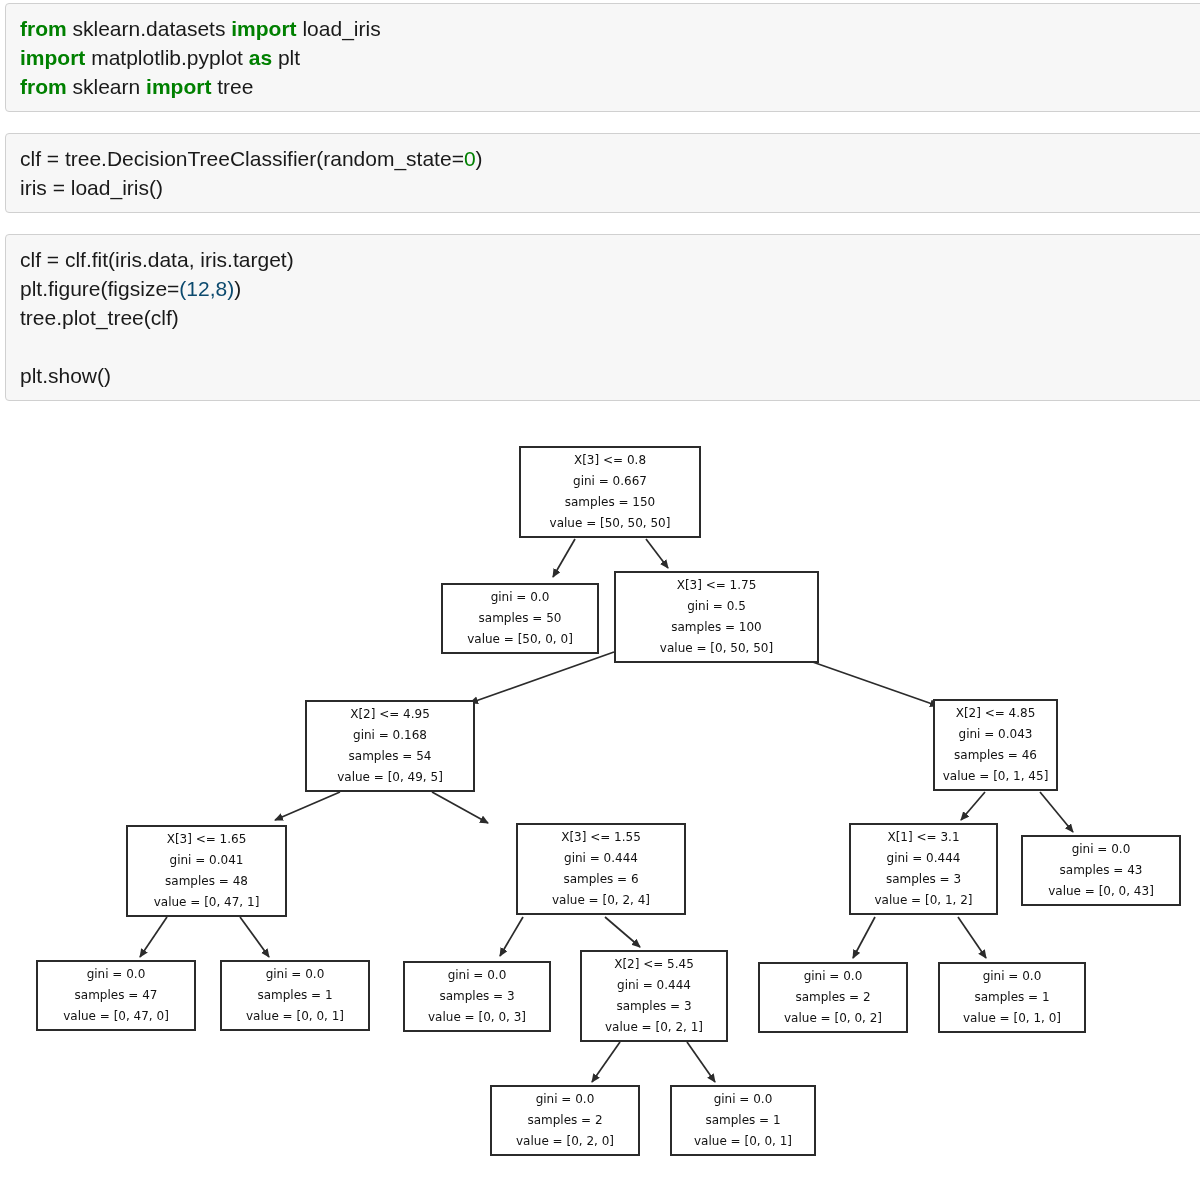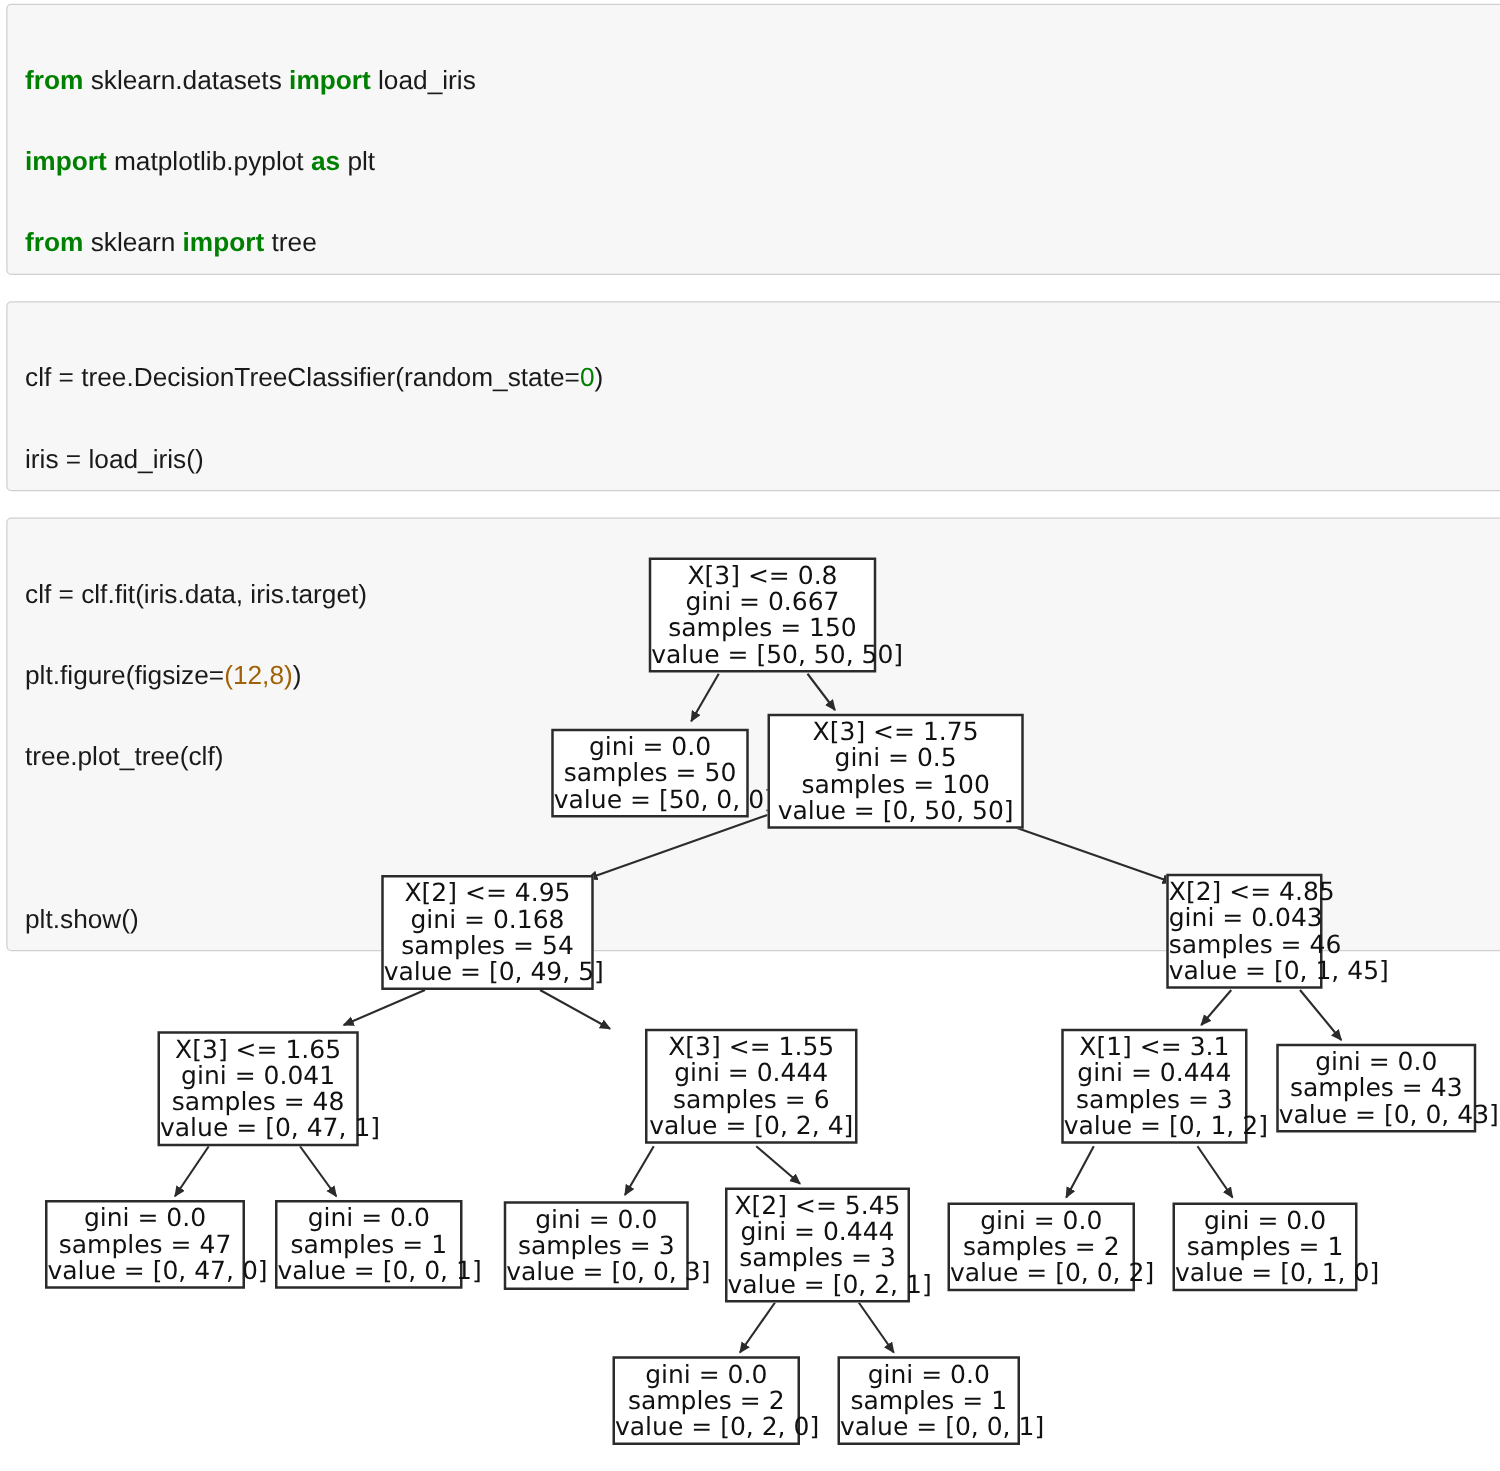--- a/index.html
+++ b/index.html
@@ -6,30 +6,30 @@
   body{
     width:1200px;height:1177px;position:relative;overflow:hidden;
     background:#ffffff;font-family:"Liberation Sans",sans-serif;
   }
   .cells{padding-top:3px;}
   .cell{
     background:#f7f7f7;border:1px solid #d0d0d0;border-radius:4px;
     margin:0 -8px 21px 5px;padding:10px 14px;
     font-size:21px;line-height:29px;color:#1a1a1a;
   }
-  .codeline{white-space:pre;min-height:29px;margin-top:36px;}
+  .codeline{white-space:pre;min-height:29px;}
   .kw{color:#008000;font-weight:bold;}
   .num{color:#008000;}
-  .lit{color:#a16207;}
+  .lit{color:#0c4a6e;}
   .tree{position:absolute;left:0;top:440px;width:1200px;height:737px;}
   .edges{position:absolute;left:0;top:0;width:1200px;height:737px;}
   .node{
     position:absolute;background:#ffffff;border:2px solid #2b2b2b;
     box-sizing:border-box;padding:2px 0;
-    font-family:"DejaVu Sans",sans-serif;font-size:20px;line-height:21px;
+    font-family:"DejaVu Sans",sans-serif;font-size:12px;line-height:21px;
     color:#111111;text-align:center;white-space:nowrap;
   }
 </style>
 </head>
 <body>
 
 <div class="cells">
 
   <div class="cell">
     <div class="codeline"><span class="kw">from</span><span> sklearn.datasets </span><span class="kw">import</span><span> load_iris</span></div>

